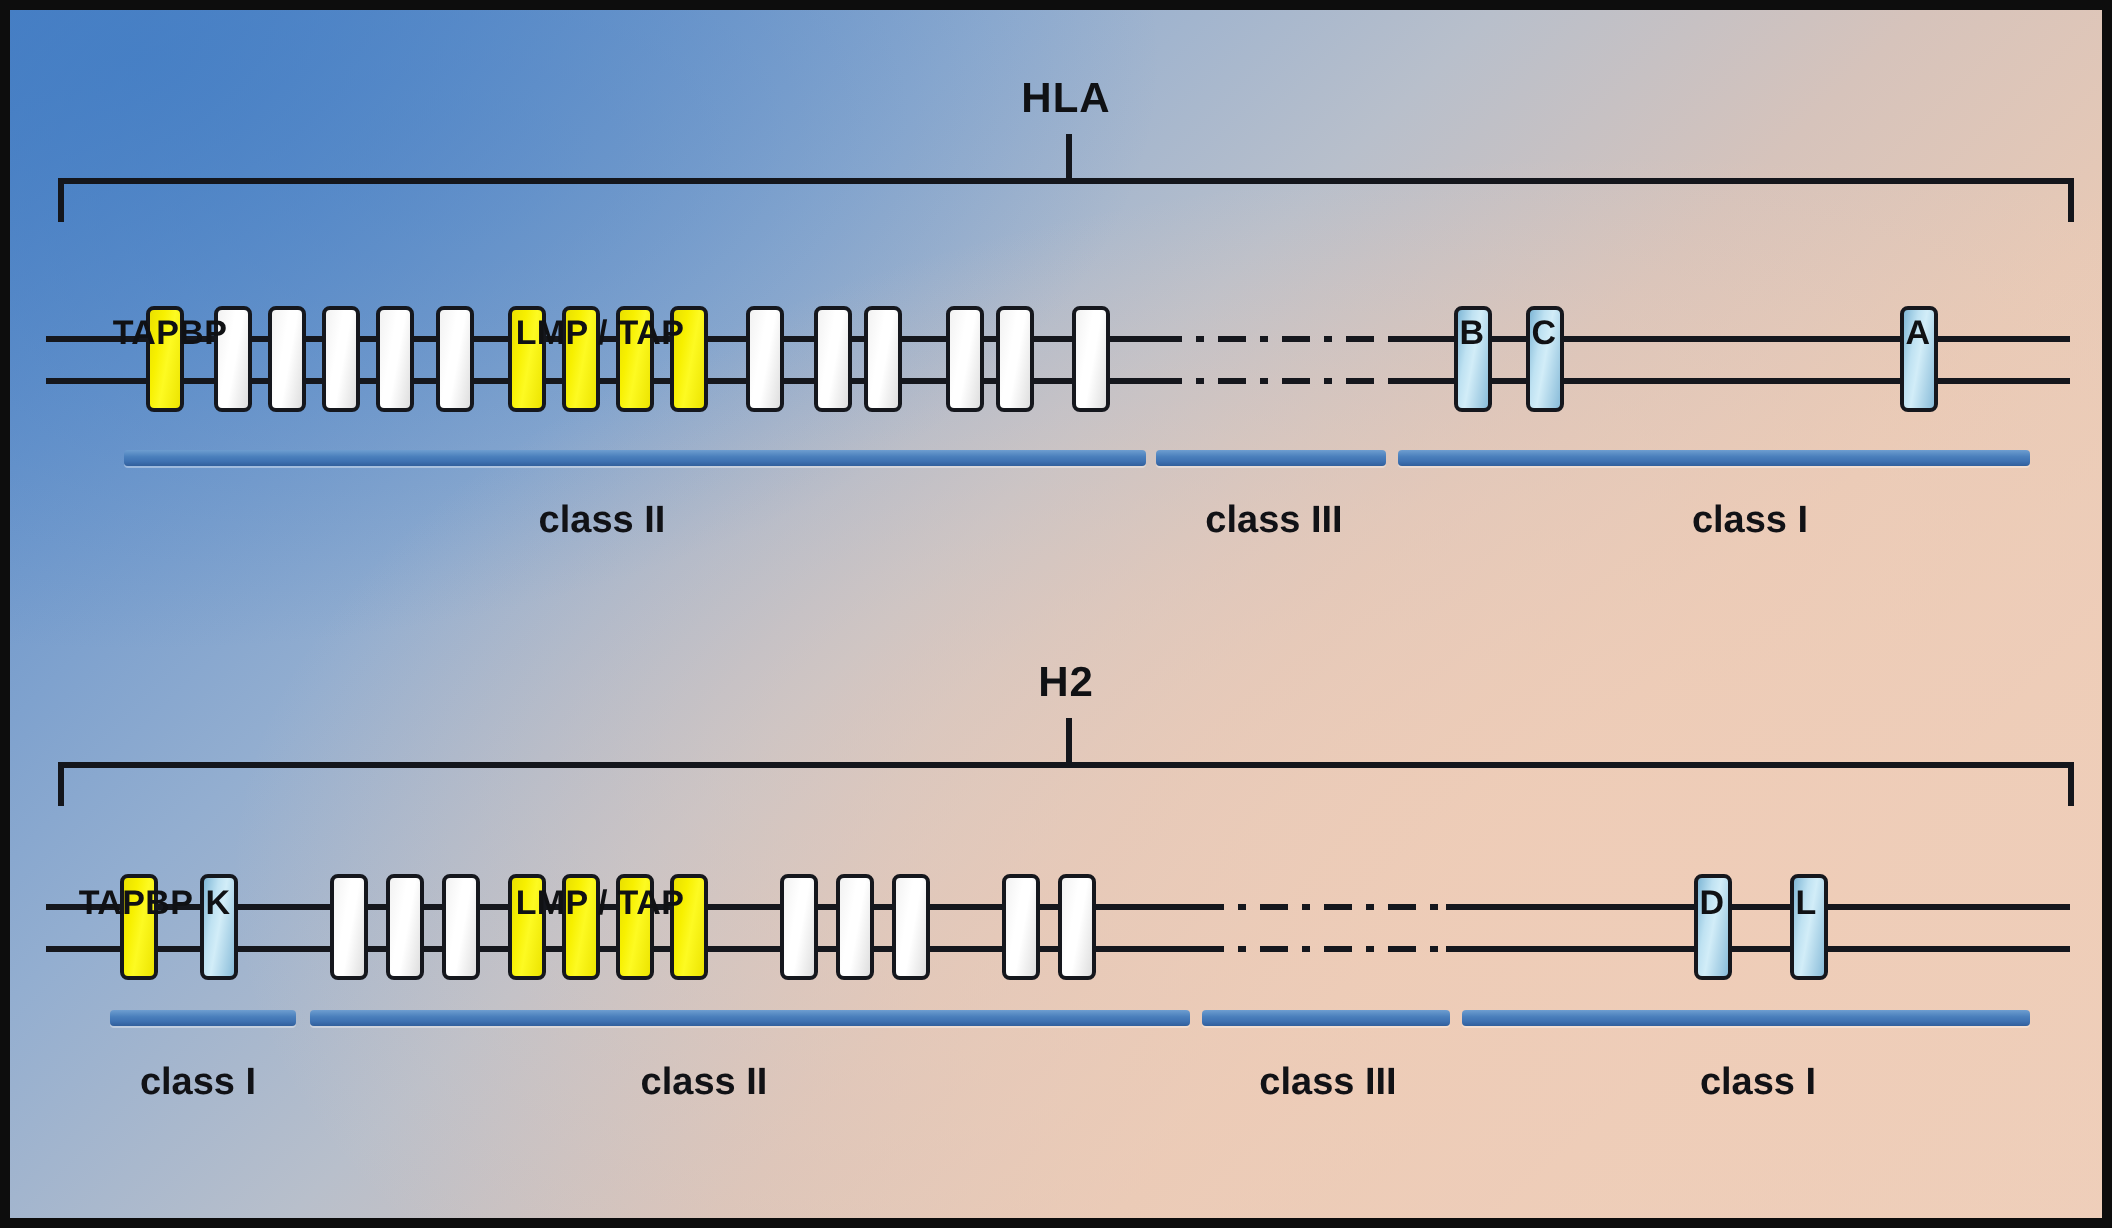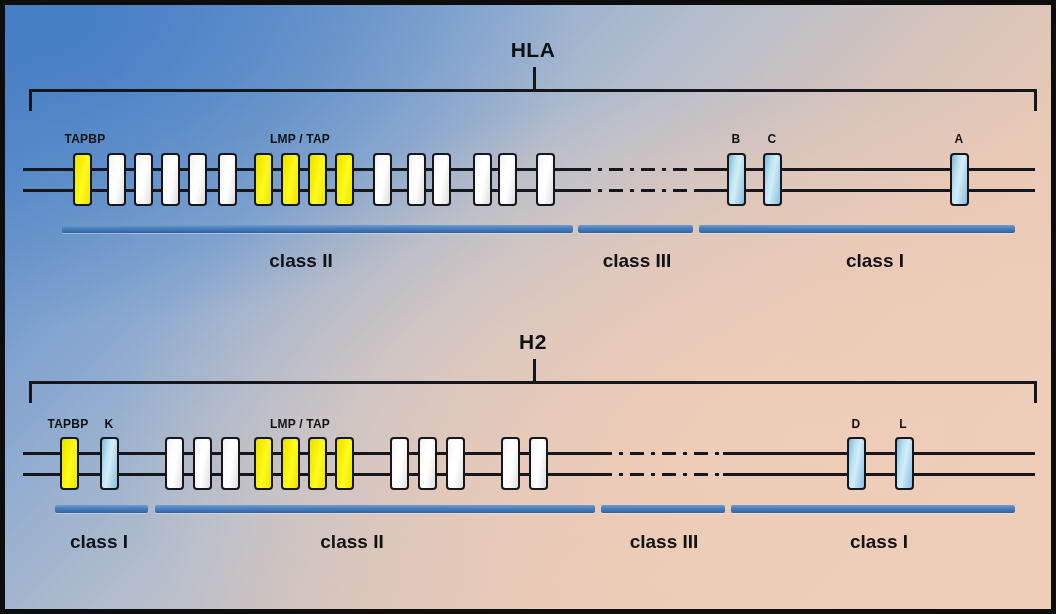--- a/index.html
+++ b/index.html
@@ -88,26 +88,27 @@
     background: linear-gradient(100deg, #f2f2f2 0%, #ffffff 38%, #ffffff 55%, #dedede 100%);
   }
   .gene.yellow {
     background: linear-gradient(100deg, #e9e000 0%, #f7f000 30%, #fdfa22 55%, #ece400 100%);
   }
   .gene.blue {
     background: linear-gradient(100deg, #7fb7d6 0%, #bfe2f2 32%, #d2edf8 50%, #89bcd9 100%);
   }
   .gene-label {
     position: absolute;
-    font-size: 12px;
+    font-size: 17px;
     font-weight: bold;
     color: #101114;
     white-space: nowrap;
     transform: translateX(-50%);
     letter-spacing: 0.2px;
+    margin-top: 25px;
   }
 
   
   .classbar {
     position: absolute;
     height: 8px;
     border-radius: 2px;
     background: linear-gradient(to bottom, #6e9ed0 0%, #4a7fbc 42%, #3f72b2 70%, #315f9c 100%);
     box-shadow: 0 1px 0 rgba(255,255,255,0.35);
   }

